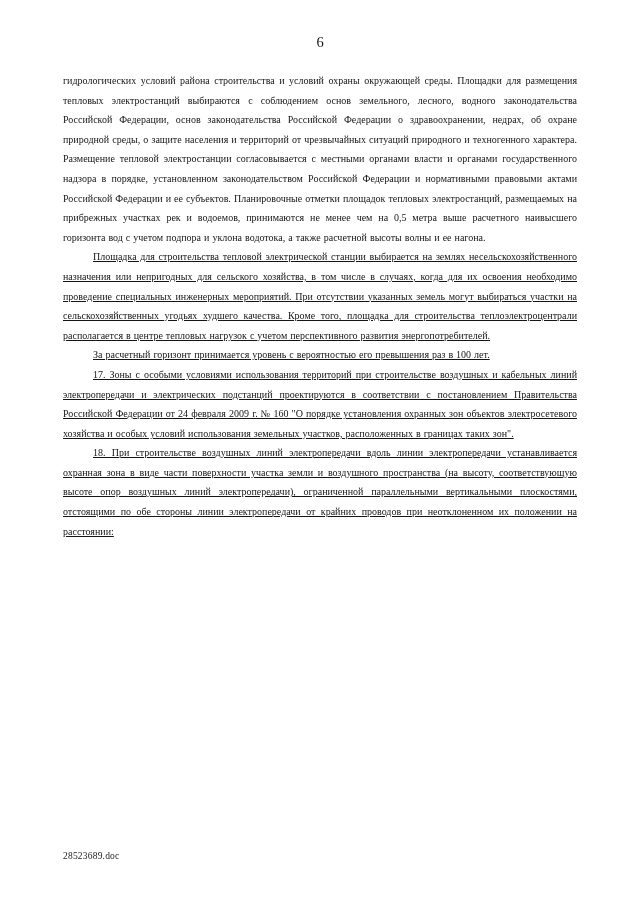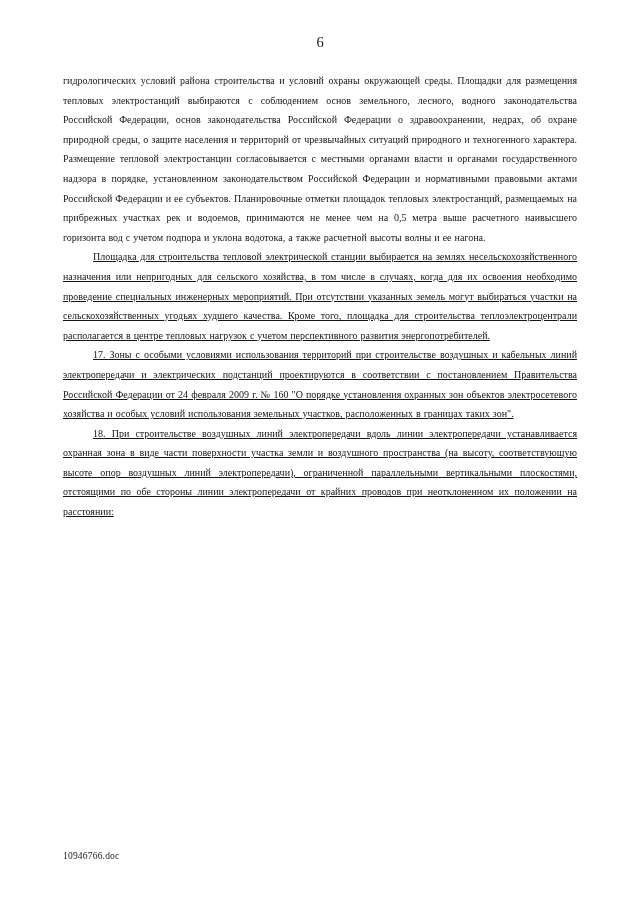--- a/index.html
+++ b/index.html
@@ -59,19 +59,20 @@
 </head>
 <body>
 
 <div class="page">
 
   <div class="page-number">6</div>
 
   <div class="body-text">
     <p class="para">гидрологических условий района строительства и условий охраны окружающей среды. Площадки для размещения тепловых электростанций выбираются с соблюдением основ земельного, лесного, водного законодательства Российской Федерации, основ законодательства Российской Федерации о здравоохранении, недрах, об охране природной среды, о защите населения и территорий от чрезвычайных ситуаций природного и техногенного характера. Размещение тепловой электростанции согласовывается с местными органами власти и органами государственного надзора в порядке, установленном законодательством Российской Федерации и нормативными правовыми актами Российской Федерации и ее субъектов. Планировочные отметки площадок тепловых электростанций, размещаемых на прибрежных участках рек и водоемов, принимаются не менее чем на 0,5 метра выше расчетного наивысшего горизонта вод с учетом подпора и уклона водотока, а также расчетной высоты волны и ее нагона.</p>
     <p class="para indent">Площадка для строительства тепловой электрической станции выбирается на землях несельскохозяйственного назначения или непригодных для сельского хозяйства, в том числе в случаях, когда для их освоения необходимо проведение специальных инженерных мероприятий. При отсутствии указанных земель могут выбираться участки на сельскохозяйственных угодьях худшего качества. Кроме того, площадка для строительства теплоэлектроцентрали располагается в центре тепловых нагрузок с учетом перспективного развития энергопотребителей.</p>
+    <p class="para indent">За расчетный горизонт принимается уровень с вероятностью его превышения раз в 100 лет.</p>
     <p class="para indent">17. Зоны с особыми условиями использования территорий при строительстве воздушных и кабельных линий электропередачи и электрических подстанций проектируются в соответствии с постановлением Правительства Российской Федерации от 24 февраля 2009 г. № 160 "О порядке установления охранных зон объектов электросетевого хозяйства и особых условий использования земельных участков, расположенных в границах таких зон".</p>
     <p class="para indent">18. При строительстве воздушных линий электропередачи вдоль линии электропередачи устанавливается охранная зона в виде части поверхности участка земли и воздушного пространства (на высоту, соответствующую высоте опор воздушных линий электропередачи), ограниченной параллельными вертикальными плоскостями, отстоящими по обе стороны линии электропередачи от крайних проводов при неотклоненном их положении на расстоянии:</p>
   </div>
 
-  <div class="footer-filename">10946766.doc</div>
+  <div class="footer-filename">28523689.doc</div>
 
 </div>
 
 </body></html>

